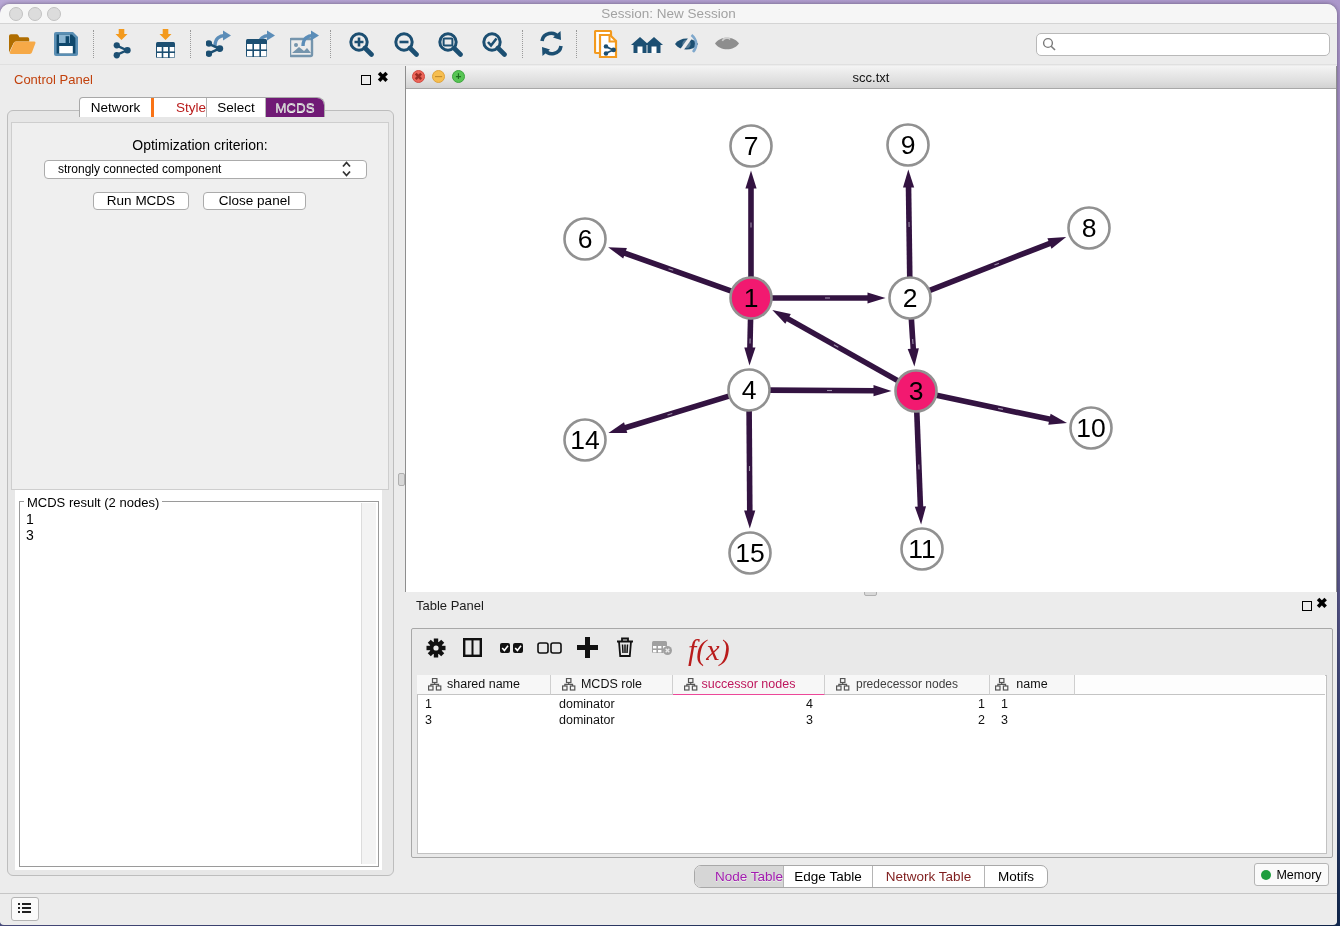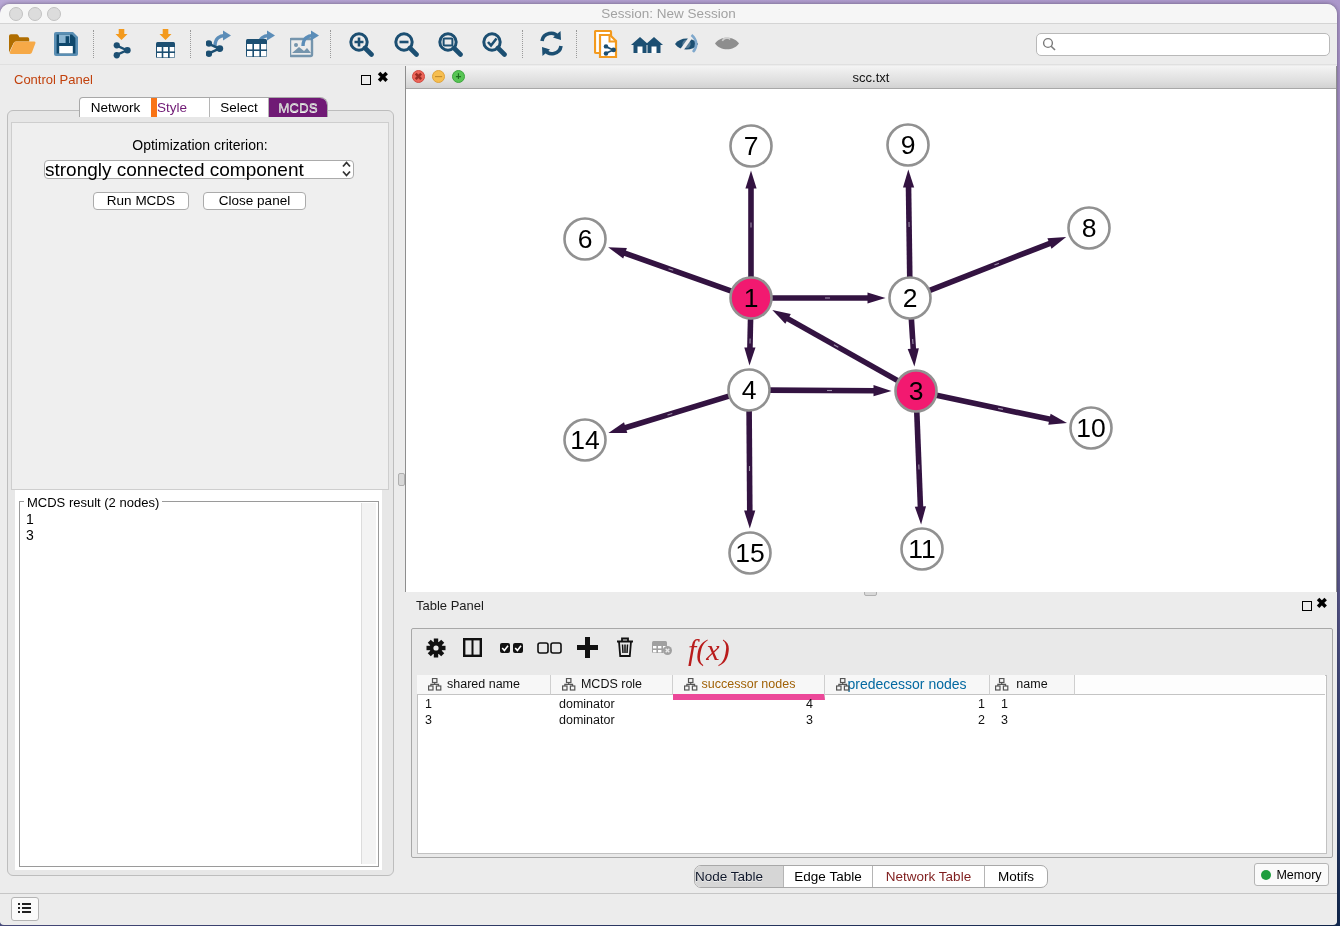--- a/index.html
+++ b/index.html
@@ -160,28 +160,28 @@
 
 <div class="abs" style="left:14px;top:72px;font-size:13px;color:#c2410c">Control Panel</div>
 <div class="abs" style="left:361px;top:75px;width:8px;height:8px;border:1.6px solid #000"></div>
 <div class="abs" style="left:377px;top:69px;font-size:14px;font-weight:bold;color:#000">✖</div>
 
 <div class="abs" style="left:7px;top:110px;width:385px;height:764px;background:#e7e7e7;
   border:1px solid #bdbdbd;border-radius:6px"></div>
 <div class="abs" style="left:11px;top:122px;width:376px;height:366px;background:#efefef;border:1px solid #cecece"></div>
 <div style="position:absolute;left:79px;top:97px;height:19px;display:flex;font-size:13.5px;border:1px solid #a8a8a8;border-radius:4px 8px 0 0;overflow:hidden;background:#fff;border-bottom:none">
     <div style="width:71px;text-align:center;line-height:19px;color:#000">Network</div>
-    <div style="width:52px;text-align:left;line-height:19px;border-left:6px solid #f97316;color:#701a75">Style</div>
+    <div style="width:52px;text-align:right;line-height:19px;border-left:3px solid #f97316;color:#b91c1c">Style</div>
     <div style="width:58px;text-align:center;line-height:19px;border-left:1px solid #b5b5b5;color:#000">Select</div>
     <div style="width:58px;text-align:center;line-height:19px;border-left:1px solid #b5b5b5;background:#701a75;color:#c9c9c9;text-shadow:0 1px 0 #f2f2f2">MCDS</div>
   </div>
 
 <div class="abs" style="left:8px;top:137px;width:384px;text-align:center;font-size:14px;color:#000">Optimization criterion:</div>
 <div class="abs" style="left:44px;top:160px;width:308px;height:17px;background:#fff;border:1px solid #ababab;border-radius:4px;
-  font-size:19px;line-height:17px;color:#000">strongly connected component</div>
+  font-size:12px;line-height:17px;padding-left:13px;color:#000">strongly connected component</div>
 <svg class="abs" style="left:341px;top:161px" width="11" height="16" viewBox="0 0 11 16">
     <path d="M2 5.5 L5.5 1.5 L9 5.5" fill="none" stroke="#333" stroke-width="1.8"></path>
     <path d="M2 10.5 L5.5 14.5 L9 10.5" fill="none" stroke="#333" stroke-width="1.8"></path>
   </svg>
 <div class="abs" style="left:93px;top:192px;width:94px;height:16px;background:#fff;border:1px solid #ababab;border-radius:4px;
   text-align:center;font-size:13.5px;line-height:16px;color:#000">Run MCDS</div>
 <div class="abs" style="left:203px;top:192px;width:101px;height:16px;background:#fff;border:1px solid #ababab;border-radius:4px;
   text-align:center;font-size:13.5px;line-height:16px;color:#000">Close panel</div>
 
 <div class="abs" style="left:15px;top:490px;width:367px;height:380px;background:#fff"></div>
@@ -331,28 +331,28 @@
     <rect x="8.4" y="8" width="4.4" height="4" fill="none" stroke="#555" stroke-width="1.2"></rect>
     <path d="M6.7 4.5 L6.7 6.4 M2.8 8 L2.8 6.4 L10.6 6.4 L10.6 8" stroke="#555" stroke-width="1.1" fill="none"></path>
   </svg>
 <div style="position:absolute;left:551px;top:675px;width:121px;height:19px;background:#f7f7f7;border-right:1px solid #cfcfcf;border-bottom:1px solid #c4c4c4;text-align:center;font-size:12.5px;line-height:19px;color:#111">MCDS role</div>
 <svg style="position:absolute;left:562px;top:678px" width="14" height="13" viewBox="0 0 14 13">
     <rect x="4.5" y="0.5" width="4.4" height="4" fill="none" stroke="#555" stroke-width="1.2"></rect>
     <rect x="0.6" y="8" width="4.4" height="4" fill="none" stroke="#555" stroke-width="1.2"></rect>
     <rect x="8.4" y="8" width="4.4" height="4" fill="none" stroke="#555" stroke-width="1.2"></rect>
     <path d="M6.7 4.5 L6.7 6.4 M2.8 8 L2.8 6.4 L10.6 6.4 L10.6 8" stroke="#555" stroke-width="1.1" fill="none"></path>
   </svg>
-<div style="position:absolute;left:673px;top:675px;width:151px;height:19px;background:#f7f7f7;border-right:1px solid #cfcfcf;border-bottom:6px solid #ec4899;text-align:center;font-size:12.5px;line-height:19px;color:#a16207">successor nodes</div>
+<div style="position:absolute;left:673px;top:675px;width:151px;height:19px;background:#f7f7f7;border-right:1px solid #cfcfcf;border-bottom:1px solid #ec4899;text-align:center;font-size:12.5px;line-height:19px;color:#be185d">successor nodes</div>
 <svg style="position:absolute;left:684px;top:678px" width="14" height="13" viewBox="0 0 14 13">
     <rect x="4.5" y="0.5" width="4.4" height="4" fill="none" stroke="#555" stroke-width="1.2"></rect>
     <rect x="0.6" y="8" width="4.4" height="4" fill="none" stroke="#555" stroke-width="1.2"></rect>
     <rect x="8.4" y="8" width="4.4" height="4" fill="none" stroke="#555" stroke-width="1.2"></rect>
     <path d="M6.7 4.5 L6.7 6.4 M2.8 8 L2.8 6.4 L10.6 6.4 L10.6 8" stroke="#555" stroke-width="1.1" fill="none"></path>
   </svg>
-<div style="position:absolute;left:825px;top:675px;width:164px;height:19px;background:#f7f7f7;border-right:1px solid #cfcfcf;border-bottom:1px solid #c4c4c4;text-align:center;font-size:14px;line-height:19px;color:#0369a1">predecessor nodes</div>
+<div style="position:absolute;left:825px;top:675px;width:164px;height:19px;background:#f7f7f7;border-right:1px solid #cfcfcf;border-bottom:1px solid #c4c4c4;text-align:center;font-size:12px;line-height:19px;color:#404040">predecessor nodes</div>
 <svg style="position:absolute;left:836px;top:678px" width="14" height="13" viewBox="0 0 14 13">
     <rect x="4.5" y="0.5" width="4.4" height="4" fill="none" stroke="#555" stroke-width="1.2"></rect>
     <rect x="0.6" y="8" width="4.4" height="4" fill="none" stroke="#555" stroke-width="1.2"></rect>
     <rect x="8.4" y="8" width="4.4" height="4" fill="none" stroke="#555" stroke-width="1.2"></rect>
     <path d="M6.7 4.5 L6.7 6.4 M2.8 8 L2.8 6.4 L10.6 6.4 L10.6 8" stroke="#555" stroke-width="1.1" fill="none"></path>
   </svg>
 <div style="position:absolute;left:990px;top:675px;width:84px;height:19px;background:#f7f7f7;border-right:1px solid #cfcfcf;border-bottom:1px solid #c4c4c4;text-align:center;font-size:12.5px;line-height:19px;color:#111">name</div>
 <svg style="position:absolute;left:995px;top:678px" width="14" height="13" viewBox="0 0 14 13">
     <rect x="4.5" y="0.5" width="4.4" height="4" fill="none" stroke="#555" stroke-width="1.2"></rect>
     <rect x="0.6" y="8" width="4.4" height="4" fill="none" stroke="#555" stroke-width="1.2"></rect>
@@ -364,21 +364,21 @@
 <div style="position:absolute;left:559px;top:697px;font-size:12.5px;color:#111">dominator</div>
 <div style="position:absolute;left:673px;top:697px;width:140px;text-align:right;font-size:12.5px;color:#111">4</div>
 <div style="position:absolute;left:825px;top:697px;width:160px;text-align:right;font-size:12.5px;color:#111">1</div>
 <div style="position:absolute;left:1001px;top:697px;font-size:12.5px;color:#111">1</div>
 <div style="position:absolute;left:425px;top:713px;font-size:12.5px;color:#111">3</div>
 <div style="position:absolute;left:559px;top:713px;font-size:12.5px;color:#111">dominator</div>
 <div style="position:absolute;left:673px;top:713px;width:140px;text-align:right;font-size:12.5px;color:#111">3</div>
 <div style="position:absolute;left:825px;top:713px;width:160px;text-align:right;font-size:12.5px;color:#111">2</div>
 <div style="position:absolute;left:1001px;top:713px;font-size:12.5px;color:#111">3</div>
 <div style="position:absolute;left:694px;top:865px;height:21px;display:flex;font-size:13.5px;border:1px solid #a8a8a8;border-radius:7px;overflow:hidden;background:#fff">
-    <div style="width:88px;text-align:left;line-height:21px;background:#d6d6d6;color:#0f172a;text-shadow:0 1px 0 #eee">Node Table</div>
+    <div style="width:88px;text-align:right;line-height:21px;background:#d6d6d6;color:#a21caf;text-shadow:0 1px 0 #eee">Node Table</div>
     <div style="width:88px;text-align:center;line-height:21px;border-left:1px solid #b5b5b5;color:#000">Edge Table</div>
     <div style="width:111px;text-align:center;line-height:21px;border-left:1px solid #b5b5b5;color:#7f1d1d">Network Table</div>
     <div style="width:62px;text-align:center;line-height:21px;border-left:1px solid #b5b5b5;color:#000">Motifs</div>
   </div>
 
 <div class="abs" style="left:0;top:893px;width:1337px;height:31px;background:#ececec;border-top:1px solid #c6c6c6;border-radius:0 0 4px 4px"></div>
 <div class="abs" style="left:11px;top:897px;width:26px;height:22px;background:#fafafa;border:1px solid #b5b5b5;border-radius:3px"></div>
 <svg class="abs" style="left:18px;top:903px" width="13" height="11" viewBox="0 0 13 11">
     <g fill="#222">
       <rect x="0" y="0" width="2" height="2"></rect>

